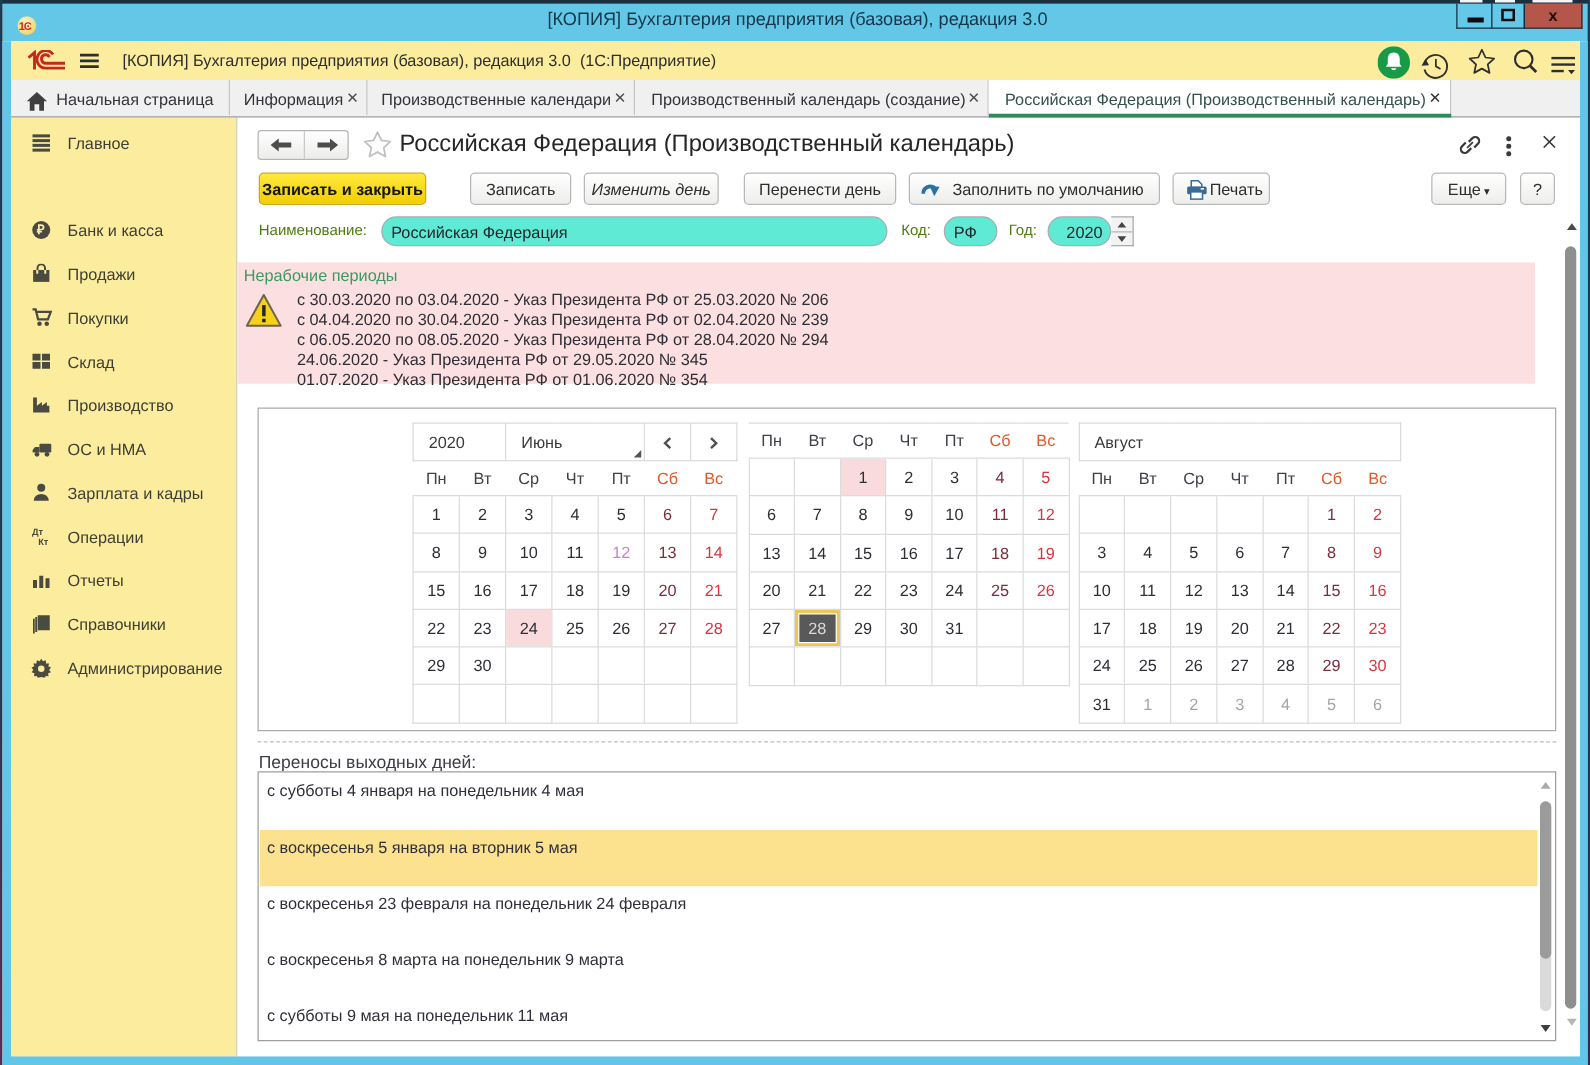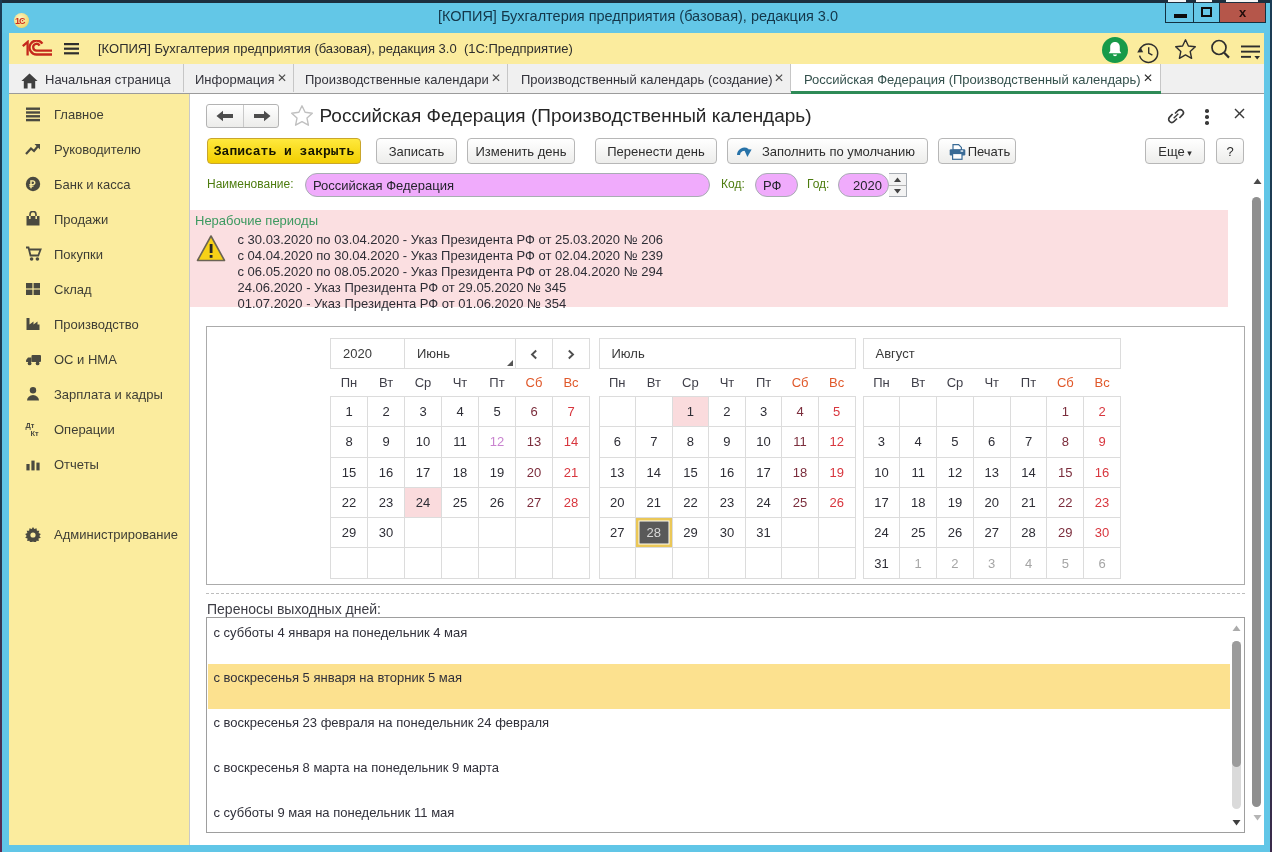--- a/index.html
+++ b/index.html
@@ -33,21 +33,21 @@
 
 #sidebar { left:9px; top:94px; width:181px; height:751px; background:#fbec9e; border-right:1px solid #c9c9c9; }
 .sbitem { position:absolute; left:0; width:180px; height:35px; }
 .sbitem .txt { position:absolute; left:45px; top:10px; font-size:13px; color:#3e3e35; }
 .sbitem svg { position:absolute; left:16px; top:9px; }
 
 #content { left:190px; top:93px; width:1074px; height:752px; background:#fff; }
 .btn { position:absolute; top:45px; height:26px; border:1px solid #b7b7b7; border-radius:4px; background:linear-gradient(#ffffff, #ededeb); font-size:13px; color:#2e2e2e; text-align:center; }
 .btn .c { position:absolute; width:100%; top:5px; left:0; }
 #btn-save { background:linear-gradient(#ffe93d, #f2ce00); border:1px solid #c9a62c; font-weight:bold; color:#151500; }
-.inp { position:absolute; border:1px solid #a8adb3; border-radius:12px; background:#f0abfc; font-size:13px; color:#24242c; }
+.inp { position:absolute; border:1px solid #a8adb3; border-radius:12px; background:#5eead4; font-size:13px; color:#24242c; }
 .flabel { position:absolute; font-size:12px; color:#4d7c0f; }
 
 #pinkbox { left:0; top:117px; width:1038px; height:97px; background:#fbdfe1; }
 #pinkbox .gtitle { position:absolute; left:5px; top:3px; font-size:13px; color:#3d9960; }
 #pinkbox .line { position:absolute; left:47.5px; font-size:13px; color:#2e2e36; white-space:pre; }
 
 #calbox { left:16px; top:233px; width:1039px; height:259px; border:1px solid #ababab; background:#fff; }
 table.cal { position:absolute; border-collapse:collapse; table-layout:fixed; font-size:13px; color:#2e2e36; }
 table.cal td { border:1px solid #dcdcdc; text-align:center; padding:0; overflow:hidden; }
 table.cal tr.wd td { border-left:none; border-right:none; color:#3f3f49; }
@@ -171,27 +171,20 @@
         <svg width="16" height="16" viewBox="0 0 16 16">
           <g fill="#4a4a40">
             <rect x="1" y="1.5" width="14" height="2.4"></rect>
             <rect x="1" y="5.3" width="14" height="2.4"></rect>
             <rect x="1" y="9.1" width="14" height="2.4"></rect>
             <rect x="1" y="12.9" width="14" height="2.4"></rect>
           </g>
         </svg>
         <span class="txt">Главное</span>
       </div>
-    <div class="sbitem" style="top:38px;">
-        <svg width="16" height="16" viewBox="0 0 16 16">
-          <path d="M1,13 L6,7.5 L9,10 L13.5,4.5" fill="none" stroke="#4a4a40" stroke-width="2.2"></path>
-          <path d="M9.5,3 L15,3 L15,8.5 z" fill="#4a4a40"></path>
-        </svg>
-        <span class="txt">Руководителю</span>
-      </div>
     <div class="sbitem" style="top:73px;">
         <svg width="16" height="16" viewBox="0 0 16 16">
           <circle cx="8" cy="8" r="7.2" fill="#4a4a40"></circle>
           <text x="4.6" y="11.6" font-size="10.5" font-weight="bold" fill="#fbec9e" font-family="Liberation Sans, sans-serif">₽</text>
         </svg>
         <span class="txt">Банк и касса</span>
       </div>
     <div class="sbitem" style="top:108px;">
         <svg width="16" height="16" viewBox="0 0 16 16">
           <path d="M5,5 L5,3.4 a3,3 0 0 1 6,0 L11,5" fill="none" stroke="#4a4a40" stroke-width="1.6"></path>
@@ -257,20 +250,30 @@
         <span class="txt">Отчеты</span>
       </div>
     <div class="sbitem" style="top:318px;">
         <svg width="17" height="17" viewBox="0 0 17 17">
           <g fill="#4a4a40" font-family="Liberation Sans, sans-serif" font-weight="bold">
             <text x="0.5" y="7" font-size="7.4">Дт</text>
             <text x="5.5" y="15.4" font-size="7.4">Кт</text>
           </g>
         </svg>
         <span class="txt">Операции</span>
+      </div>
+    <div class="sbitem" style="top:388px;">
+        <svg width="16" height="16" viewBox="0 0 16 16">
+          <g fill="#4a4a40">
+            <rect x="5.2" y="1.2" width="9.6" height="12"></rect>
+            <rect x="3.2" y="2.6" width="1.6" height="12"></rect>
+            <rect x="1.4" y="4" width="1.4" height="12"></rect>
+          </g>
+        </svg>
+        <span class="txt">Справочники</span>
       </div>
     <div class="sbitem" style="top:423px;">
         <svg width="16" height="16" viewBox="0 0 16 16">
           <g fill="#4a4a40">
             <path d="M8,1 L9.3,3 L11.5,2.2 L11.9,4.7 L14.3,4.7 L13.6,7 L15.8,8 L14.3,9.9 L15.8,11.8 L13.5,12.6 L13.8,15 L11.5,14.8 L10.8,17 L8,15.6 L5.2,17 L4.5,14.8 L2.2,15 L2.5,12.6 L0.2,11.8 L1.7,9.9 L0.2,8 L2.4,7 L1.7,4.7 L4.1,4.7 L4.5,2.2 L6.7,3 Z"></path>
             <circle cx="8" cy="9" r="2.6" fill="#fbec9e"></circle>
           </g>
         </svg>
         <span class="txt">Администрирование</span>
       </div>
@@ -302,27 +305,27 @@
       <div style="width:3.6px;height:3.6px;border-radius:50%;background:#3a3a3a;margin-bottom:2.6px;"></div>
       <div style="width:3.6px;height:3.6px;border-radius:50%;background:#3a3a3a;"></div>
     </div>
     <svg class="abs" style="left:1044px; top:15px;" width="11" height="11" viewBox="0 0 11 11">
         <g stroke="#3a3a3a" stroke-width="1.4">
           <line x1="1" y1="1" x2="10" y2="10"></line>
           <line x1="10" y1="1" x2="1" y2="10"></line>
         </g>
       </svg>
 
-    <div class="btn" id="btn-save" style="left:17px; width:154px;font-family:Liberation Mono, monospace;">
+    <div class="btn" id="btn-save" style="left:17px; width:134px;">
         <div class="c">Записать и закрыть</div>
       </div>
     <div class="btn" style="left:186px; width:81px;">
         <div class="c">Записать</div>
       </div>
-    <div class="btn" style="left:277px; width:108px;">
+    <div class="btn" style="left:277px; width:108px;font-style:italic;">
         <div class="c">Изменить день</div>
       </div>
     <div class="btn" style="left:405px; width:122px;">
         <div class="c">Перенести день</div>
       </div>
     <div class="btn" style="left:537px; width:201px;">
       <svg style="position:absolute; left:9px; top:6px;" width="15" height="13" viewBox="0 0 15 13">
           <path d="M1.5,10 a5.8,5.8 0 0 1 9.2,-4.7" fill="none" stroke="#2772a8" stroke-width="3"></path>
           <path d="M6.8,4.0 L14.6,4.4 L10.4,12 z" fill="#2772a8"></path>
         </svg>
@@ -452,23 +455,20 @@
               <td></td>
               <td></td>
               <td></td>
               <td></td>
               <td></td>
             </tr>
       </tbody>
         </table>
       <table class="cal" style="left:391.5px; top:11px; width:257px;" cellspacing="0">
       <tbody>
-            <tr class="mh" style="height:30px;">
-              <td colspan="7" style="padding-left:12px;">Июль</td>
-            </tr>
       <tr class="wd" style="height:28px;">
               <td>Пн</td>
               <td>Вт</td>
               <td>Ср</td>
               <td>Чт</td>
               <td>Пт</td>
               <td class="we-h">Сб</td>
               <td class="we-h">Вс</td>
             </tr>
       <tr style="height:30.3px;">

